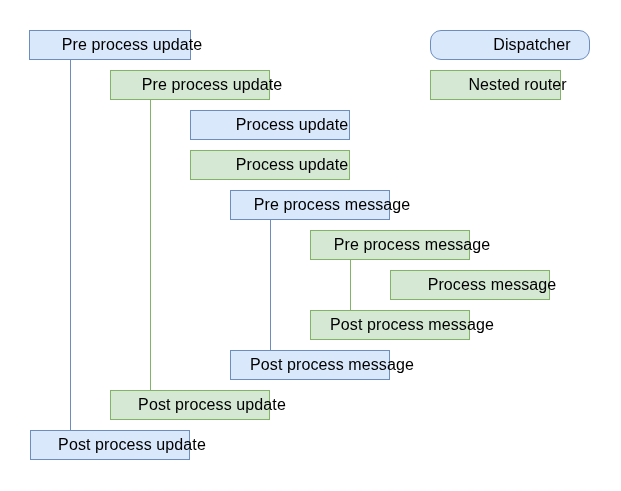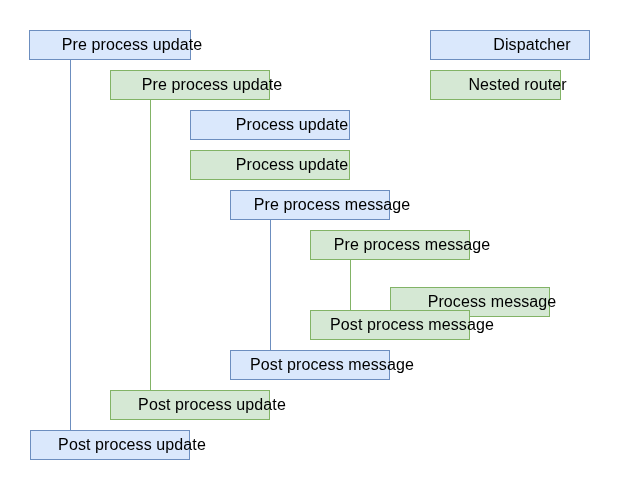--- a/index.html
+++ b/index.html
@@ -62,24 +62,24 @@
   <div class="edge green" id="edge-e2" style="left: 150px; top: 100px; width: 1px; height: 290px;"></div>
   <div class="edge blue" id="edge-e3" style="left: 270px; top: 220px; width: 1px; height: 130px;"></div>
   <div class="edge green" id="edge-e4" style="left: 350px; top: 260px; width: 1px; height: 50px;"></div>
 
   <div class="node blue" id="node-n1" style="left: 29px; top: 30px; width: 162px; height: 30px;">Pre process update</div>
   <div class="node green" id="node-n2" style="left: 110px; top: 70px; width: 160px; height: 30px;">Pre process update</div>
   <div class="node blue" id="node-n3" style="left: 190px; top: 110px; width: 160px; height: 30px;">Process update</div>
   <div class="node green" id="node-n4" style="left: 190px; top: 150px; width: 160px; height: 30px;">Process update</div>
   <div class="node blue" id="node-n5" style="left: 230px; top: 190px; width: 160px; height: 30px;">Pre process message</div>
   <div class="node green" id="node-n6" style="left: 310px; top: 230px; width: 160px; height: 30px;">Pre process message</div>
-  <div class="node green" id="node-n7" style="left: 390px; top: 270px; width: 160px; height: 30px; margin-top: 17px;">Process message</div>
+  <div class="node green" id="node-n7" style="left: 390px; top: 270px; width: 160px; height: 30px;">Process message</div>
   <div class="node green" id="node-n8" style="left: 310px; top: 310px; width: 160px; height: 30px;">Post process message</div>
   <div class="node blue" id="node-n9" style="left: 230px; top: 350px; width: 160px; height: 30px;">Post process message</div>
   <div class="node green" id="node-n10" style="left: 110px; top: 390px; width: 160px; height: 30px;">Post process update</div>
   <div class="node blue" id="node-n11" style="left: 30px; top: 430px; width: 160px; height: 30px;">Post process update</div>
 
   <div class="legend-group">
-    <div class="node blue" id="legend-0" style="left: 430px; top: 30px; width: 160px; height: 30px;">Dispatcher</div>
+    <div class="node blue" id="legend-0" style="left: 430px; top: 30px; width: 160px; height: 30px; border-radius: 11px;">Dispatcher</div>
     <div class="node green" id="legend-1" style="left: 430px; top: 70px; width: 131px; height: 30px;">Nested router</div>
   </div>
 
 </div>
 
 </body></html>

